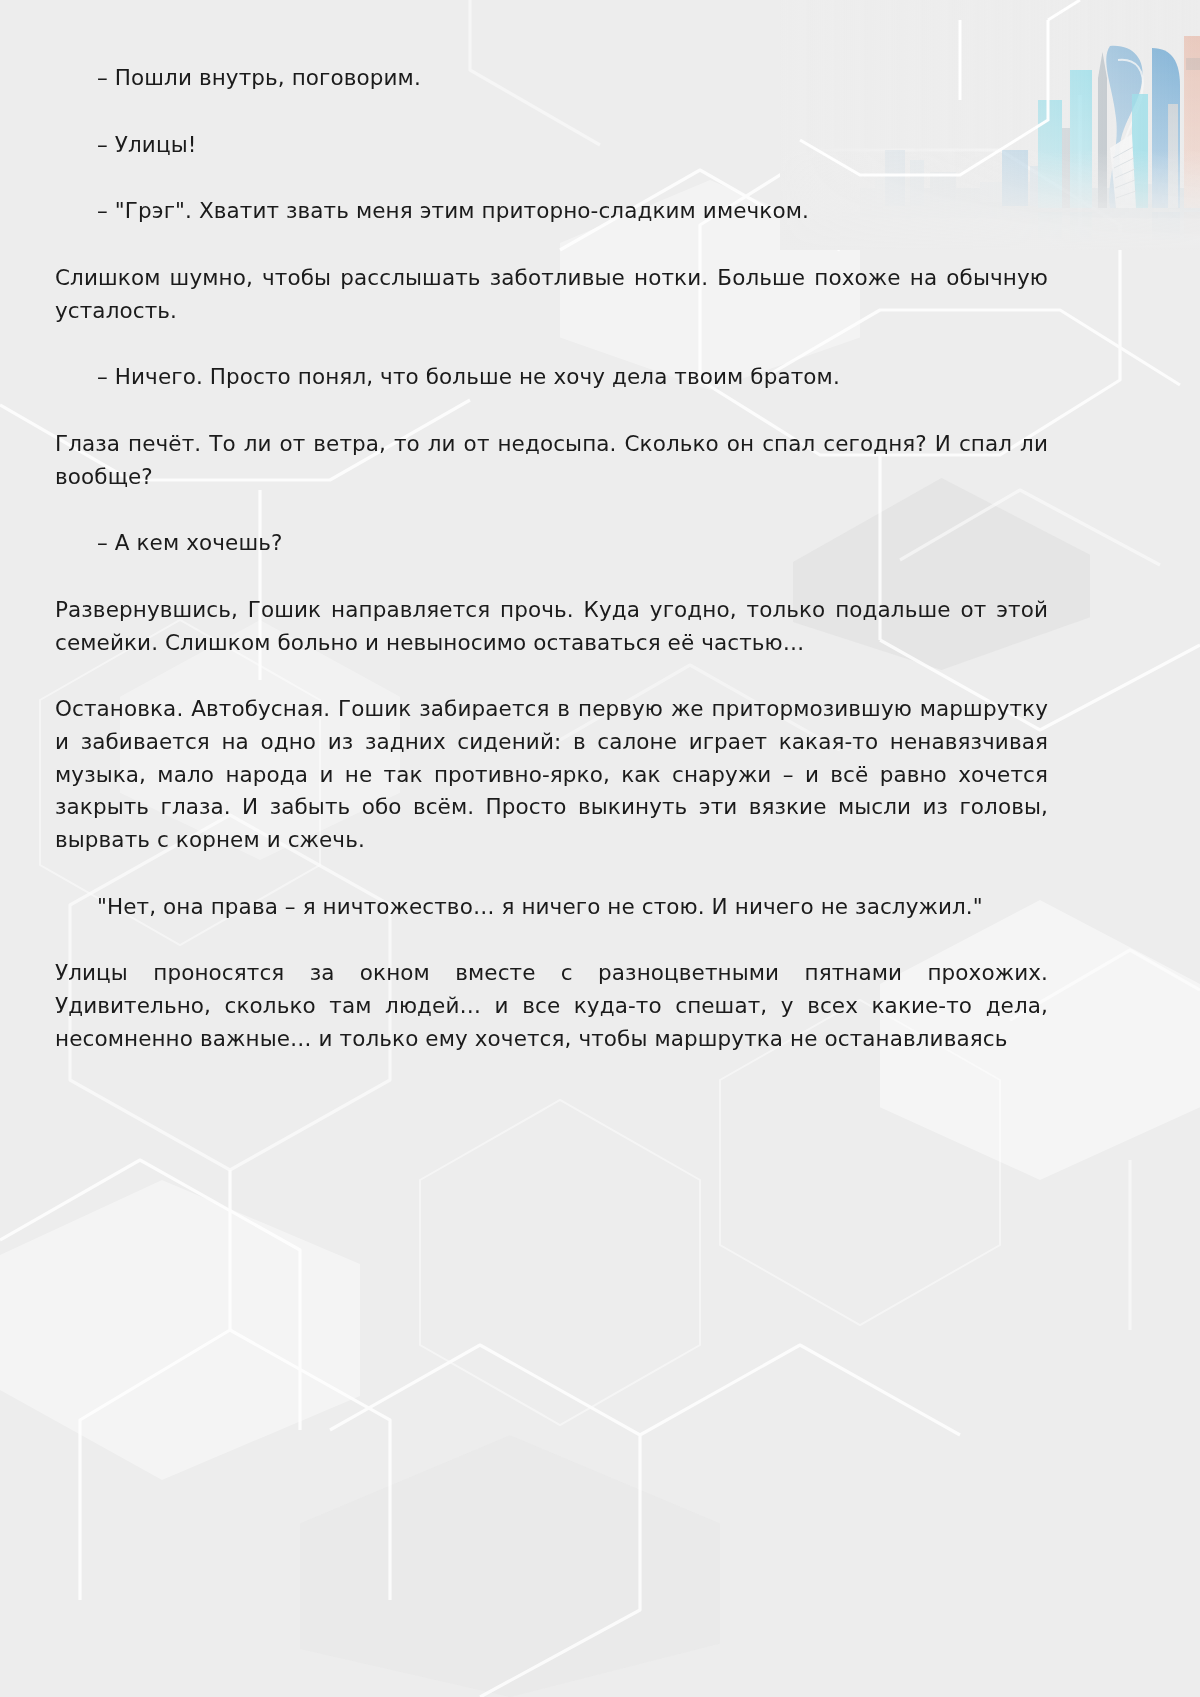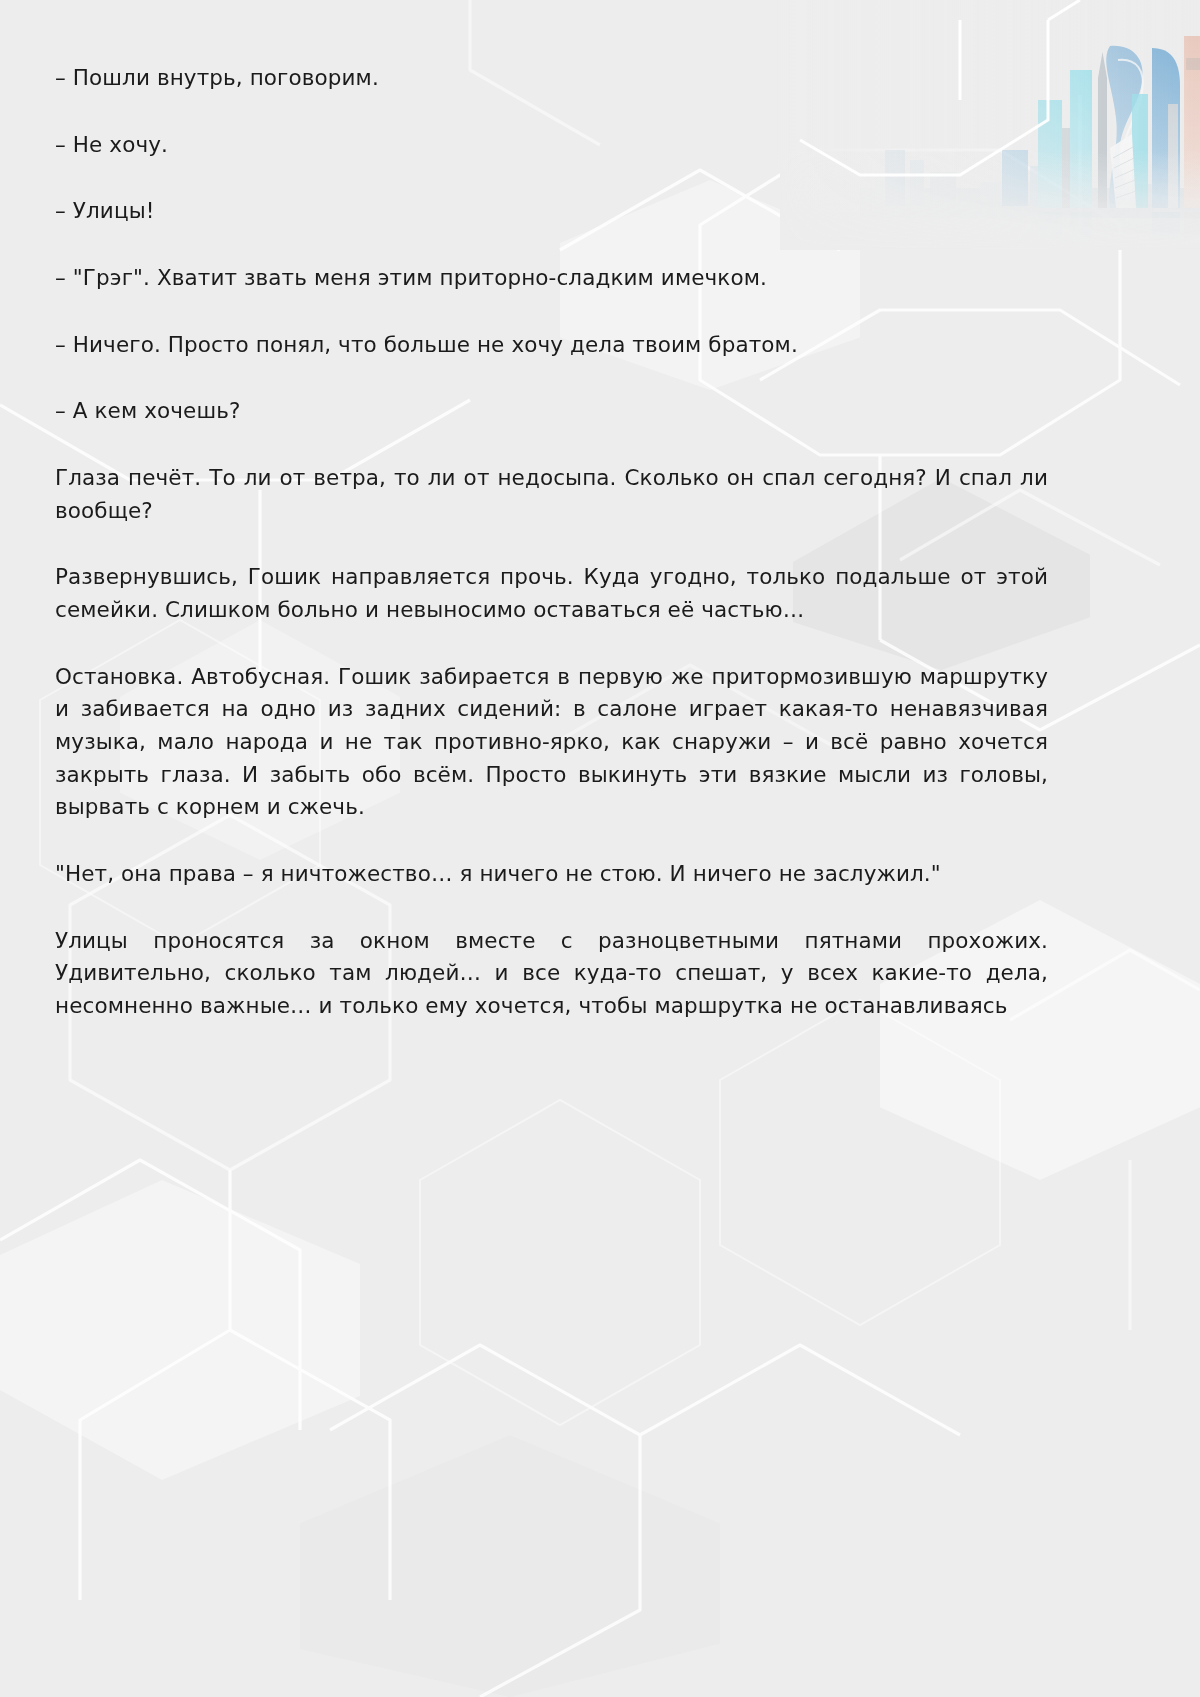--- a/index.html
+++ b/index.html
@@ -63,20 +63,21 @@
     line-height: 1.52;
     color: #1b1b1b;
     text-align: justify;
     text-justify: inter-word;
     letter-spacing: 0.1px;
     -webkit-hyphens: none;
     hyphens: none;
   }
   p.para.dialogue {
     text-align: left;
+    margin-left: 42px;
   }
   p.para:last-child { margin-bottom: 16px; }
 </style>
 </head>
 <body>
 
 <div class="bg-layer">
 
   <div class="slab" style="left:560px; top:180px; width:300px; height:210px; background:rgba(255,255,255,0.35);
               clip-path: polygon(0% 30%, 50% 0%, 100% 30%, 100% 75%, 50% 100%, 0% 75%);"></div>
@@ -229,23 +230,23 @@
     <g fill="none" stroke="#ffffff" stroke-width="3" opacity="0.95">
       <path d="M 20 140 L 80 175 L 180 175 L 268 120 L 268 20"></path>
       <path d="M 180 20 L 180 100"></path>
       <path d="M 268 20 L 300 0"></path>
     </g>
   </svg>
 </div>
 
 <main class="page">
   <p class="para dialogue">– Пошли внутрь, поговорим.</p>
-  <p class="para dialogue">– Не хочу.</p>
   <p class="para dialogue">– Улицы!</p>
   <p class="para dialogue">– "Грэг". Хватит звать меня этим приторно-сладким имечком.</p>
+  <p class="para">Слишком шумно, чтобы расслышать заботливые нотки. Больше похоже на обычную усталость.</p>
   <p class="para dialogue">– Ничего. Просто понял, что больше не хочу дела твоим братом.</p>
+  <p class="para">Глаза печёт. То ли от ветра, то ли от недосыпа. Сколько он спал сегодня? И спал ли вообще?</p>
   <p class="para dialogue">– А кем хочешь?</p>
-  <p class="para">Глаза печёт. То ли от ветра, то ли от недосыпа. Сколько он спал сегодня? И спал ли вообще?</p>
   <p class="para">Развернувшись, Гошик направляется прочь. Куда угодно, только подальше от этой семейки. Слишком больно и невыносимо оставаться её частью…</p>
   <p class="para">Остановка. Автобусная. Гошик забирается в первую же притормозившую маршрутку и забивается на одно из задних сидений: в салоне играет какая-то ненавязчивая музыка, мало народа и не так противно-ярко, как снаружи – и всё равно хочется закрыть глаза. И забыть обо всём. Просто выкинуть эти вязкие мысли из головы, вырвать с корнем и сжечь.</p>
   <p class="para dialogue">"Нет, она права – я ничтожество… я ничего не стою. И ничего не заслужил."</p>
   <p class="para">Улицы проносятся за окном вместе с разноцветными пятнами прохожих. Удивительно, сколько там людей… и все куда-то спешат, у всех какие-то дела, несомненно важные… и только ему хочется, чтобы маршрутка не останавливаясь</p>
 </main>
 
 </body></html>

